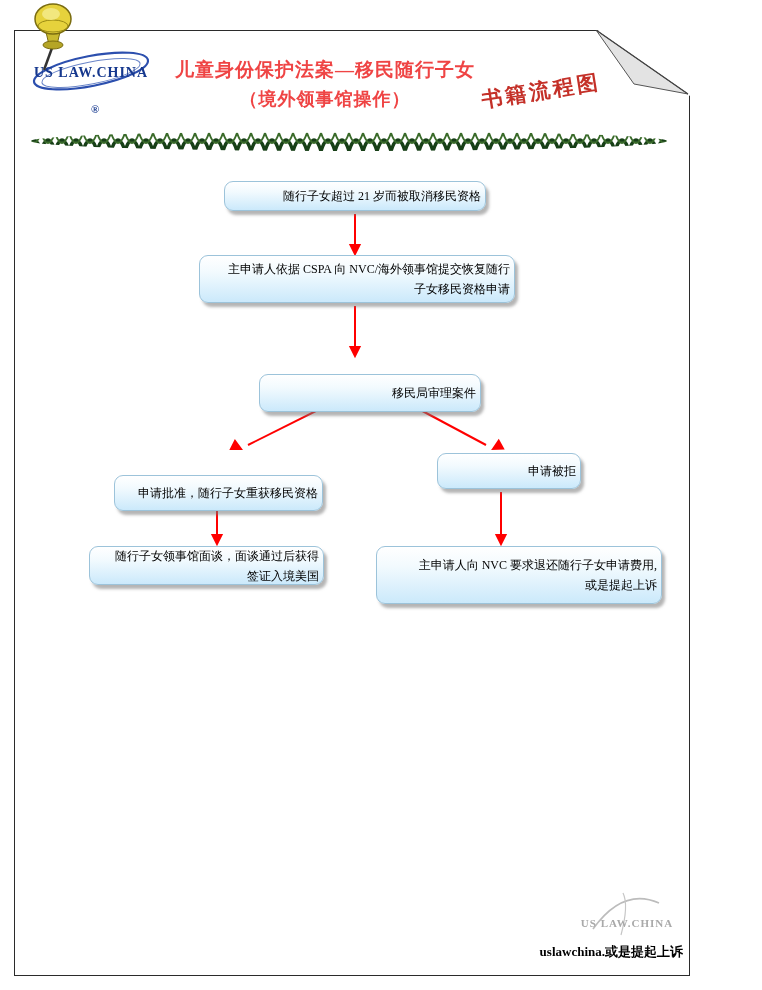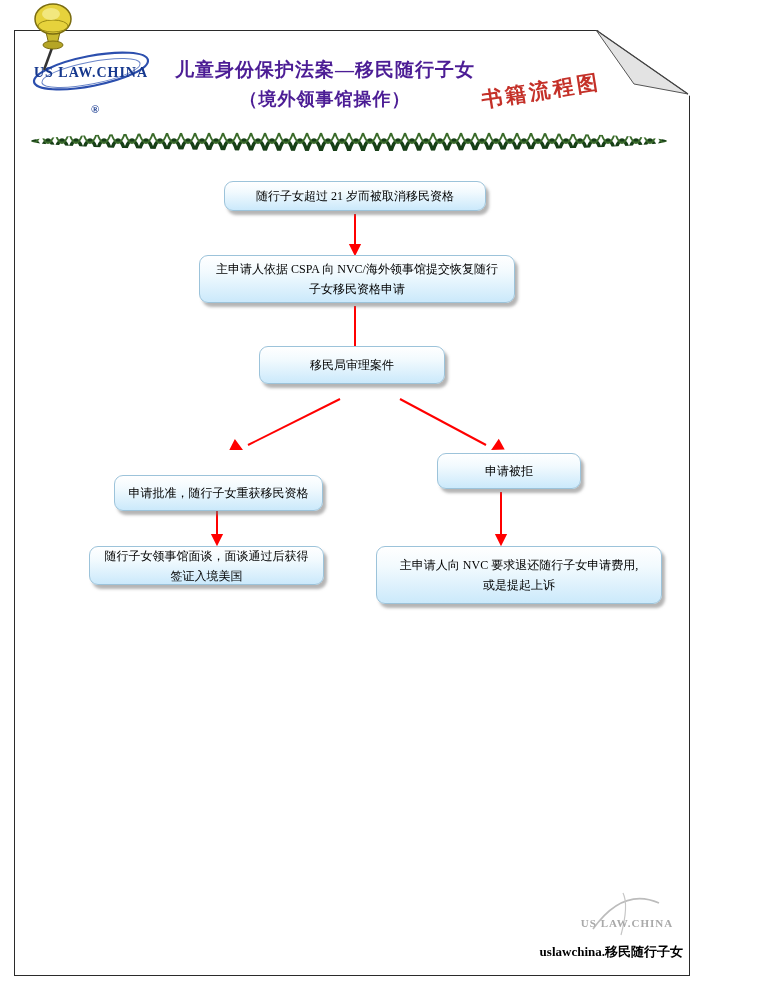--- a/index.html
+++ b/index.html
@@ -4,28 +4,28 @@
 <style>
   html,body{margin:0;padding:0;background:#ffffff;}
   .canvas{position:relative;width:762px;height:990px;background:#ffffff;
           font-family:"Liberation Serif",serif;overflow:hidden;}
   .page{position:absolute;left:14px;top:30px;width:674px;height:944px;
         background:#ffffff;border:1px solid #2b2b2b;}
   .fold{position:absolute;top:-1px;right:-1px;}
   .pushpin{position:absolute;left:16px;top:0px;}
   .logo-wrap{position:absolute;left:12px;top:10px;width:132px;height:84px;}
   .reg{position:absolute;left:64px;top:62px;font-size:11px;color:#16388e;font-weight:bold;}
-  .titles{position:absolute;left:135px;top:26px;width:350px;text-align:center;font-weight:bold;color:#4c1d95;}
+  .titles{position:absolute;left:135px;top:26px;width:350px;text-align:center;font-weight:bold;color:#ef4444;}
   .title1{font-size:19px;letter-spacing:1px;white-space:nowrap;}
   .title2{font-size:18px;margin-top:4px;letter-spacing:1px;white-space:nowrap;}
   .stamp{position:absolute;left:466px;top:46px;font-size:21px;font-weight:bold;
          color:#c43028;transform:rotate(-9deg);letter-spacing:3px;white-space:nowrap;}
   .rope{position:absolute;left:12px;top:96px;}
   .connectors{position:absolute;left:0;top:0;pointer-events:none;}
-  .node{position:absolute;display:flex;flex-direction:column;justify-content:center;align-items:center;
+  .node{position:absolute;display:flex;flex-direction:column;justify-content:center;align-items:flex-end;
         border:1px solid #9cc3da;border-radius:9px;box-sizing:border-box;padding:2px 4px;
         background:linear-gradient(180deg,#ffffff 0%,#f2fafe 35%,#cbe9fb 100%);
         box-shadow:3px 4px 3px rgba(120,120,120,.55);
         font-size:12px;line-height:20px;text-align:center;color:#000;}
   .node-line{white-space:nowrap;}
   .watermark{position:absolute;right:2px;top:854px;width:124px;height:62px;}
   .copyright{position:absolute;right:6px;top:912px;font-size:13px;font-weight:bold;color:#000;}
 </style>
 </head>
 <body>
@@ -97,21 +97,21 @@
 
     <div class="node" style="left:209px;top:150px;width:262px;height:30px">
       <div class="node-line">随行子女超过 21 岁而被取消移民资格</div>
     </div>
 
     <div class="node" style="left:184px;top:224px;width:316px;height:48px">
       <div class="node-line">主申请人依据 CSPA 向 NVC/海外领事馆提交恢复随行</div>
       <div class="node-line">子女移民资格申请</div>
     </div>
 
-    <div class="node" style="left:244px;top:315px;width:186px;height:38px">
+    <div class="node" style="left:244px;top:343px;width:222px;height:38px">
       <div class="node-line">移民局审理案件</div>
     </div>
 
     <div class="node" style="left:99px;top:444px;width:209px;height:36px">
       <div class="node-line">申请批准，随行子女重获移民资格</div>
     </div>
 
     <div class="node" style="left:422px;top:422px;width:144px;height:36px">
       <div class="node-line">申请被拒</div>
     </div>
@@ -127,21 +127,21 @@
     </div>
 
     <div class="watermark">
       <svg width="124" height="62">
         <path d="M30,44 Q60,2 96,18" fill="none" stroke="#bcbcbc" stroke-width="1.6"></path>
         <path d="M58,50 Q66,20 60,8" fill="none" stroke="#c6c6c6" stroke-width="1.2"></path>
         <text x="64" y="42" text-anchor="middle" font-size="11" font-weight="bold" fill="#a9a9a9" letter-spacing="1">US LAW.CHINA</text>
       </svg>
     </div>
 
-    <div class="copyright">uslawchina.移民随行子女</div>
+    <div class="copyright">uslawchina.或是提起上诉</div>
 
   </div>
 
   <svg class="pushpin" width="72" height="74">
     <line x1="36" y1="48" x2="28" y2="70" stroke="#333333" stroke-width="2.5"></line>
     <polygon points="30,32 44,32 41,45 33,45" fill="#c9b92e" stroke="#7a6c10" stroke-width="1"></polygon>
     <ellipse cx="37" cy="45" rx="10" ry="4" fill="#b5a526" stroke="#7a6c10" stroke-width="1"></ellipse>
     <ellipse cx="37" cy="19" rx="18" ry="15" fill="#e6d23c" stroke="#7a6c10" stroke-width="1.5"></ellipse>
     <ellipse cx="37" cy="26" rx="15" ry="6" fill="none" stroke="#9a8a14" stroke-width="1"></ellipse>
     <ellipse cx="35" cy="14" rx="9" ry="6" fill="#f2e77e"></ellipse>

